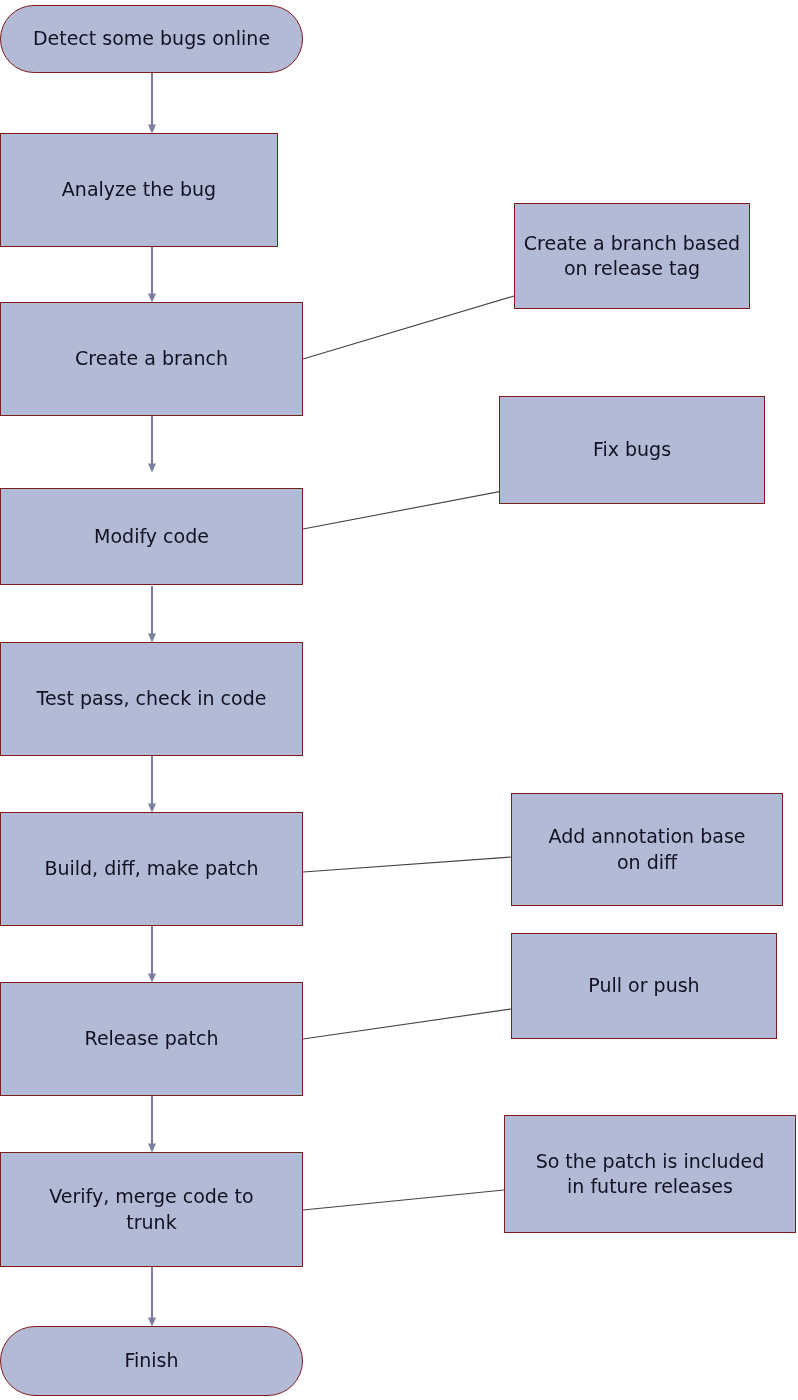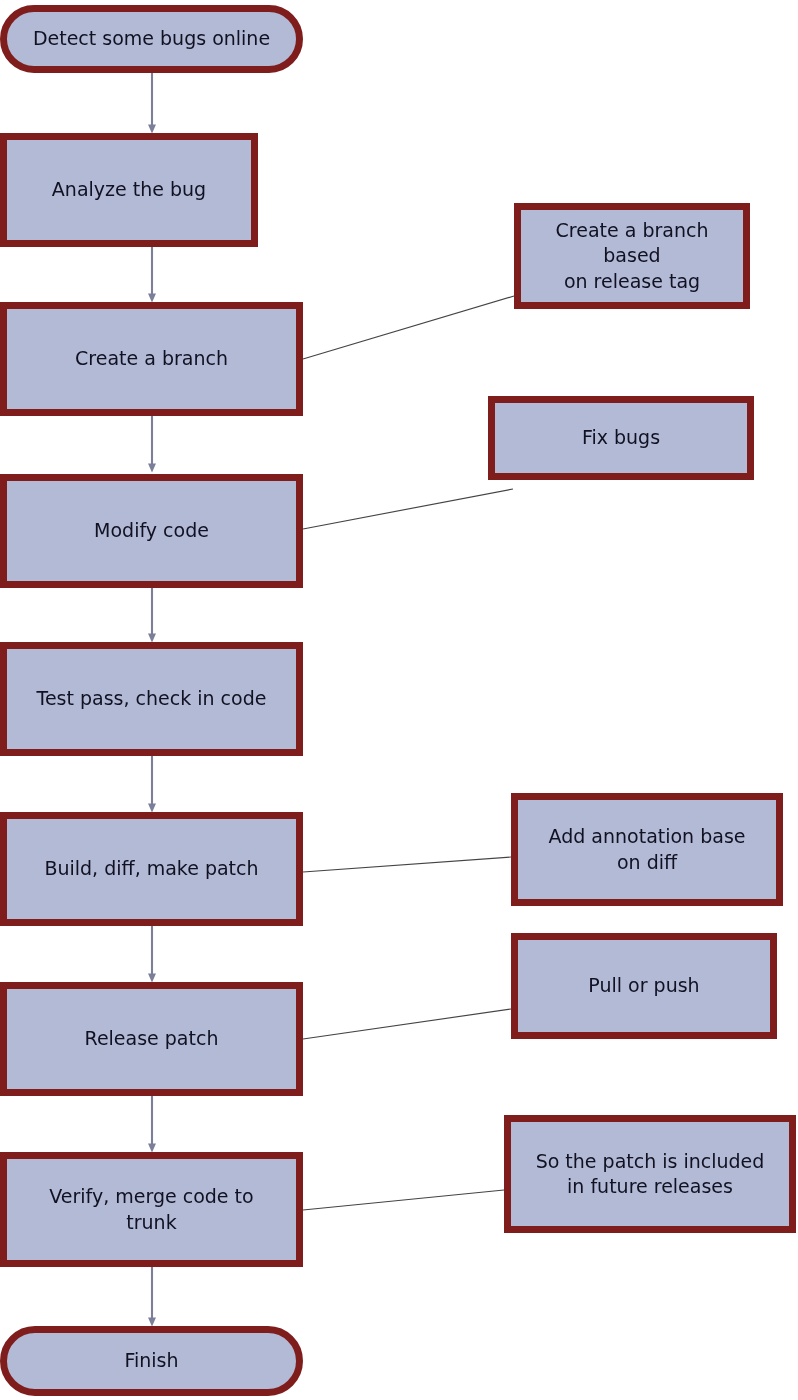--- a/index.html
+++ b/index.html
@@ -25,51 +25,51 @@
     position: absolute;
     left: 0;
     top: 0;
     width: 798px;
     height: 1400px;
   }
   .node {
     position: absolute;
     box-sizing: border-box;
     background: #b2bad6;
-    border: 7px solid #7f1d1d;
+    border: 1px solid #7f1d1d;
     display: flex;
     align-items: center;
     justify-content: center;
     text-align: center;
     color: #111122;
     font-size: 19px;
     line-height: 1.32;
     padding: 2px 6px;
   }
   .node.terminator {
     border-radius: 36px;
   }
   .node-label {
     display: block;
     width: 100%;
     white-space: pre-line;
   }
   
   #node-detect        { left:0px;   top:5px;    width:303px; height:68px; }
-  #node-analyze       { left:0px;   top:133px;  width:258px; height:114px; }
+  #node-analyze       { left:0px;   top:133px;  width:278px; height:114px; }
   #node-create-branch { left:0px;   top:302px;  width:303px; height:114px;justify-content:center; }
-  #node-modify-code   { left:0px;   top:474px;  width:303px; height:114px; }
+  #node-modify-code   { left:0px;   top:488px;  width:303px; height:97px; }
   #node-test-pass     { left:0px;   top:642px;  width:303px; height:114px; }
   #node-build-diff    { left:0px;   top:812px;  width:303px; height:114px; }
   #node-release-patch { left:0px;   top:982px;  width:303px; height:114px; }
   #node-verify-merge  { left:0px;   top:1152px; width:303px; height:115px; }
   #node-finish        { left:0px;   top:1326px; width:303px; height:70px; }
 
   #note-branch-tag    { left:514px; top:203px;  width:236px; height:106px; }
-  #note-fix-bugs      { left:488px; top:396px;  width:266px; height:84px; }
+  #note-fix-bugs      { left:499px; top:396px;  width:266px; height:108px; }
   #note-annotation    { left:511px; top:793px;  width:272px; height:113px; }
   #note-pull-push     { left:511px; top:933px;  width:266px; height:106px;align-items:center; }
   #note-future-rel    { left:504px; top:1115px; width:292px; height:118px; }
 </style>
 </head>
 <body>
 
 <div id="flowchart-root">
 
   <svg id="connector-layer" viewBox="0 0 798 1400" width="798" height="1400" xmlns="http://www.w3.org/2000/svg">

